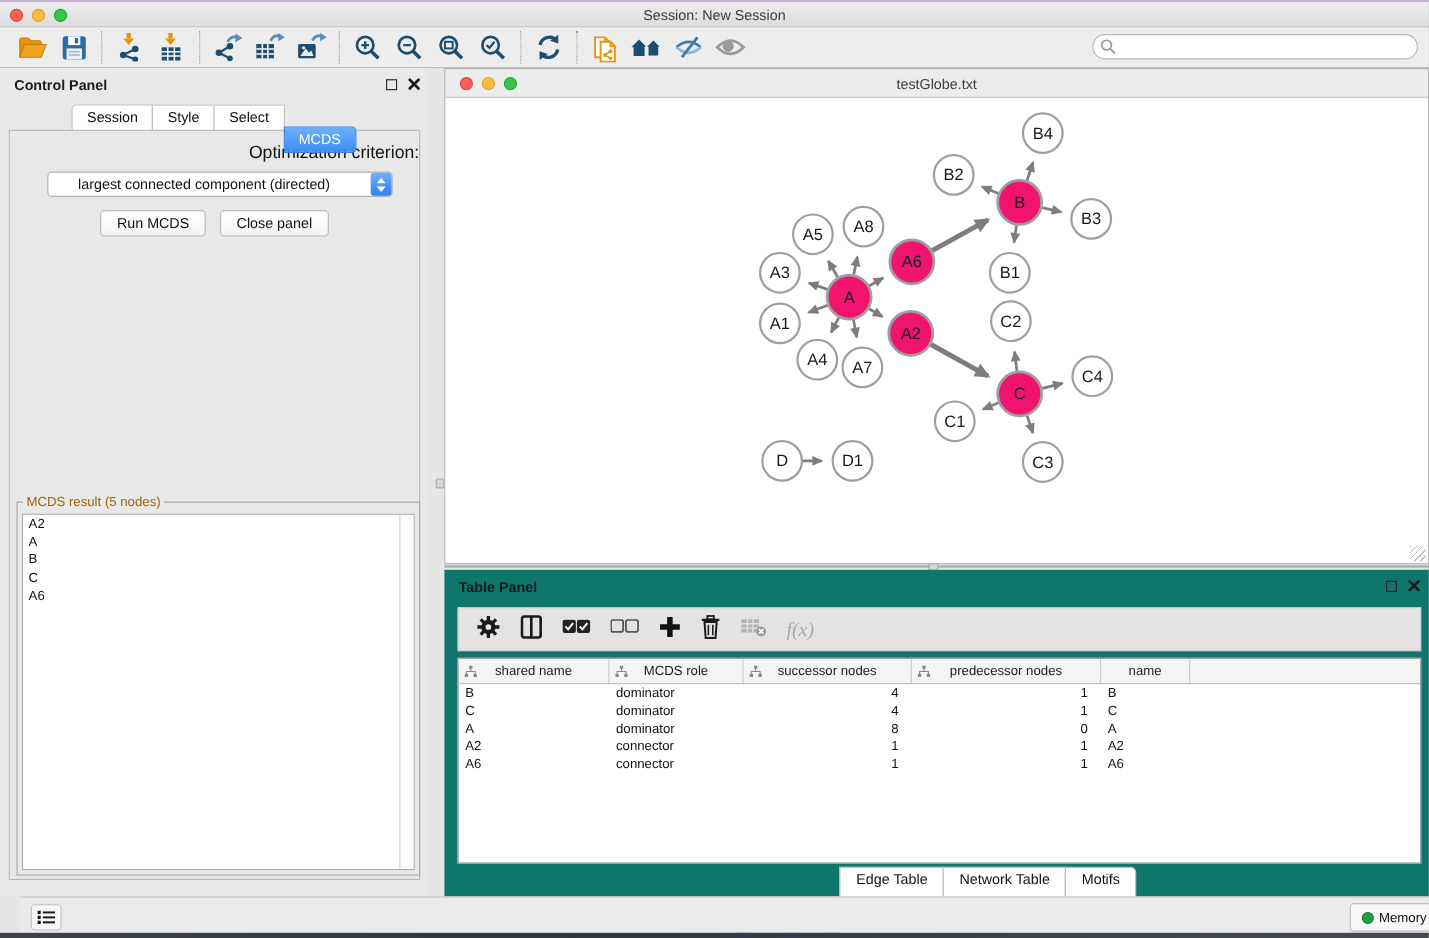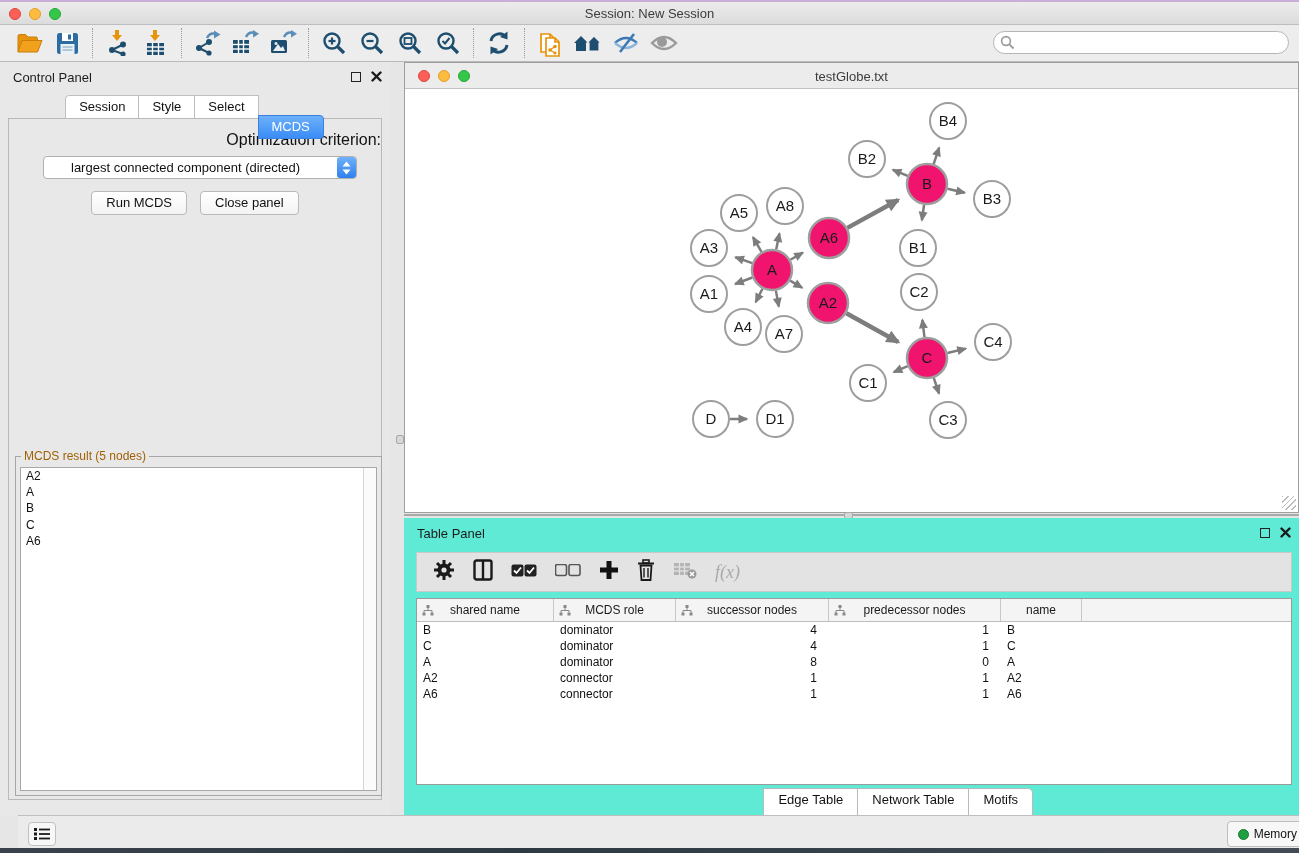--- a/index.html
+++ b/index.html
@@ -23,21 +23,21 @@
   .toolbar { position:absolute; left:0; top:25px; width:100%; height:37px; background:#ededed;
     border-bottom:1px solid #bbb; display:flex; align-items:center; padding:0 10px; }
   .tb-btn { width:38px; height:32px; display:flex; align-items:center; justify-content:center; }
   .tb-sep { width:1px; height:30px; border-left:1px dotted #999; margin:0 6px; }
   .search-wrap { position:absolute; right:10px; top:6px; width:296px; height:23px;
     border:1px solid #b5b5b5; border-radius:12px; background:#fff; display:flex; align-items:center; padding-left:6px; }
   .search-wrap input { border:none; outline:none; flex:1; height:18px; font-size:12px; background:transparent; }
 
   
   #control-panel { position:absolute; left:0; top:62px; width:390px; height:753px; background:#e8e8e8; }
-  .panel-head { position:absolute; left:0; top:0; width:100%; height:30px; }
+  .panel-head { position:absolute; left:0; top:0; width:100%; height:30px;font-weight:bold; }
   .panel-title { position:absolute; left:13px; top:8px; font-size:13px; color:#1c1c1c; }
   .panel-winbtns { position:absolute; right:8px; top:9px; display:flex; gap:10px; align-items:center; }
   .float-ico { width:10px; height:10px; border:1.6px solid #222; background:transparent; }
   .ctabs { position:absolute; left:0; top:33px; width:100%; display:flex; justify-content:center; }
   .ctab { font-size:13px; color:#111; background:#fff; border:1px solid #bfbfbf; padding:3px 13px 4px;
     margin-left:-1px; position:relative; }
   .ctab:first-child { border-radius:4px 0 0 4px; }
   .ctab:last-child { border-radius:0 4px 4px 0;margin-top:20px; }
   .ctab.active { background:linear-gradient(#6db0fa,#3a8df6); border-color:#3a80e0; color:#fff; z-index:2; }
   .cp-box { position:absolute; left:8px; top:56px; width:374px; height:682px;
@@ -72,21 +72,21 @@
     border:1px solid #9e9e9e; background:#fff; }
   .net-titlebar { position:absolute; left:0; top:0; width:100%; height:26px; background:#ececec;
     border-bottom:1px solid #c2c2c2; }
   .net-titlebar .lights { top:7px; left:13px; }
   .net-title { position:absolute; left:0; right:0; top:6px; text-align:center; font-size:13px; color:#3c3c3c; }
   .net-canvas { position:absolute; left:0; top:26px; right:0; bottom:0; background:#fff; overflow:hidden; }
   .resize-grip { position:absolute; right:2px; bottom:2px; width:14px; height:14px;
     background:repeating-linear-gradient(135deg,#bbb 0 1px,transparent 1px 4px); }
 
   
-  #table-panel { position:absolute; left:404px; top:518px; width:895px; height:297px; background:#5eead4; }
+  #table-panel { position:absolute; left:404px; top:518px; width:895px; height:297px; background:#0f766e; }
   .tp-toolbar { position:absolute; left:12px; top:34px; width:876px; height:40px; background:#e3e3e3;
     border:1px solid #c9c9c9; display:flex; align-items:center; gap:18px; padding-left:16px; }
   .fx-label { font-size:18px; color:#a9a9a9; font-family:Liberation Serif, serif; font-style:italic; }
   .tp-table { position:absolute; left:12px; top:80px; width:876px; height:187px; background:#fff;
     border:1px solid #9a9a9a; overflow:hidden; font-size:12px; }
   .t-headrow { display:flex; height:23px; background:#f4f4f4; border-bottom:1px solid #bdbdbd; }
   .t-hcell { position:relative; display:flex; align-items:center; justify-content:center;
     border-right:1px solid #c8c8c8; color:#1a1a1a; gap:5px; }
   .t-hcell .h-ico { position:absolute; left:5px; top:6px; }
   .t-row { display:flex; height:16px; line-height:16px; }

